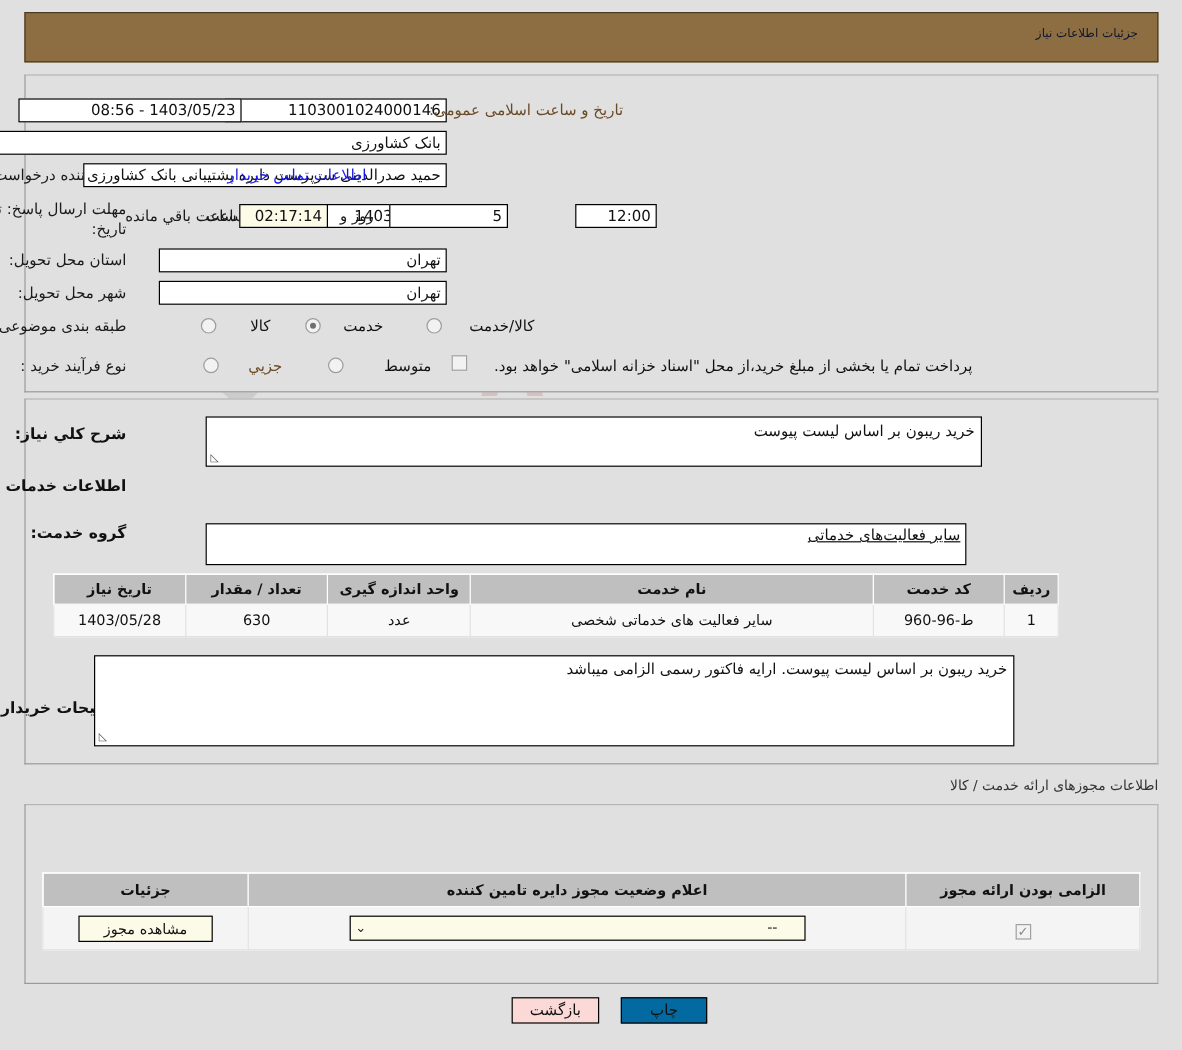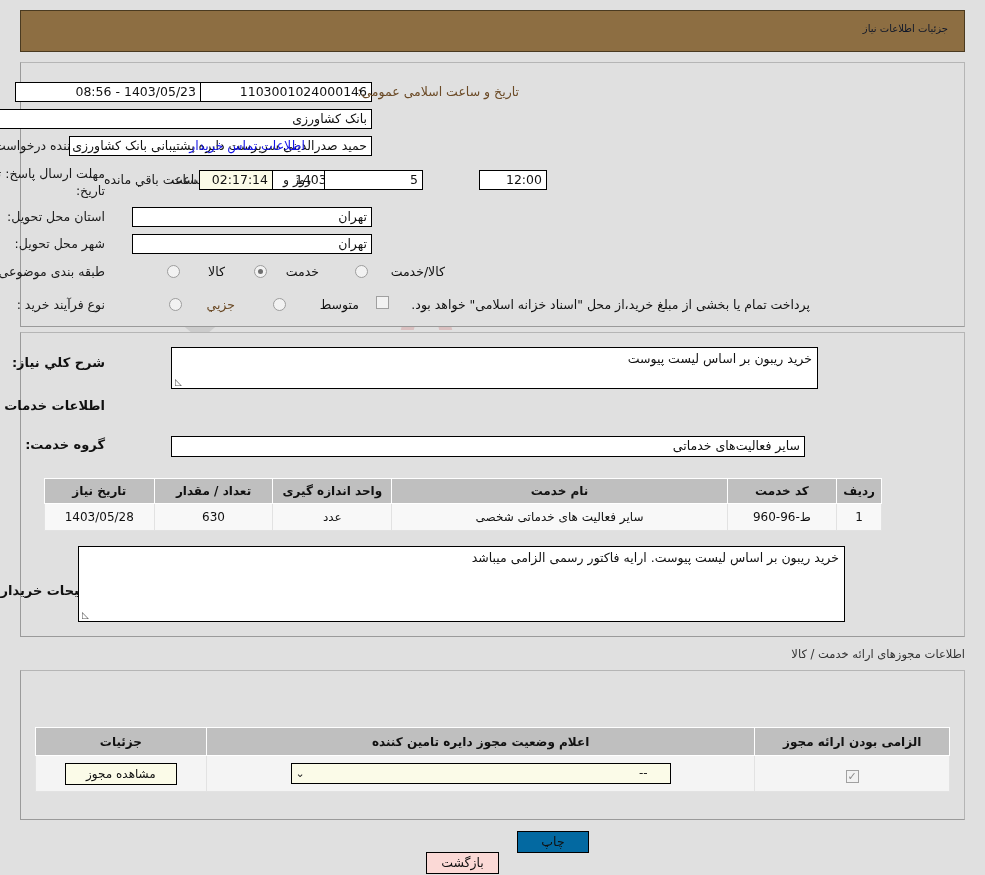--- a/index.html
+++ b/index.html
@@ -188,21 +188,21 @@
     text-align: center; font-size: 12px; color: #111; cursor: pointer;
   }
 
   
   .btm-btn {
     position: absolute; height: 22px; line-height: 20px;
     border: 1px solid #000; text-align: center;
     font-size: 12.5px; color: #111; cursor: pointer; z-index: 6;
   }
   #btn-print { left: 517px; top: 831px; width: 72px; background: #0369a1; }
-  #btn-back  { left: 426px; top: 831px; width: 73px; background: #fbd9d6; margin-top: 21px; }
+  #btn-back  { left: 426px; top: 831px; width: 73px; background: #fbd9d6; }
 </style>
 </head>
 <body>
 
 <div class="page">
 
   <div class="watermark">
     <div class="wm-shield"></div>
     <div class="wm-shield-inner"></div>
     <div class="wm-v">V</div>
@@ -265,21 +265,21 @@
 
   <div class="section-h" style="right:880px; top:355px;">شرح کلي نياز:</div>
   <div class="tarea" style="right:167px; left:171px; top:347px; height:42px;">
     <span>خرید ریبون بر اساس لیست پیوست</span>
     <span class="grip">◺</span>
   </div>
 
   <div class="section-h" style="right:880px; top:398px;">اطلاعات خدمات مورد نیاز</div>
 
   <div class="section-h" style="right:880px; top:437px;">گروه خدمت:</div>
-  <div class="txtbox right" style="right:180px; left:171px; top:436px; height:21px;">سایر فعالیت‌های خدماتی</div>
+  <div class="txtbox right" style="right:180px; left:171px; top:436px; height:35px;text-decoration:underline;">سایر فعالیت‌های خدماتی</div>
 
   <table class="grid" id="tbl-items">
     <thead>
       <tr>
         <th style="width:38px;">ردیف</th>
         <th style="width:110px;">کد خدمت</th>
         <th style="width:340px;">نام خدمت</th>
         <th style="width:120px;">واحد اندازه گیری</th>
         <th style="width:120px;">تعداد / مقدار</th>
         <th style="width:110px;">تاریخ نیاز</th>

